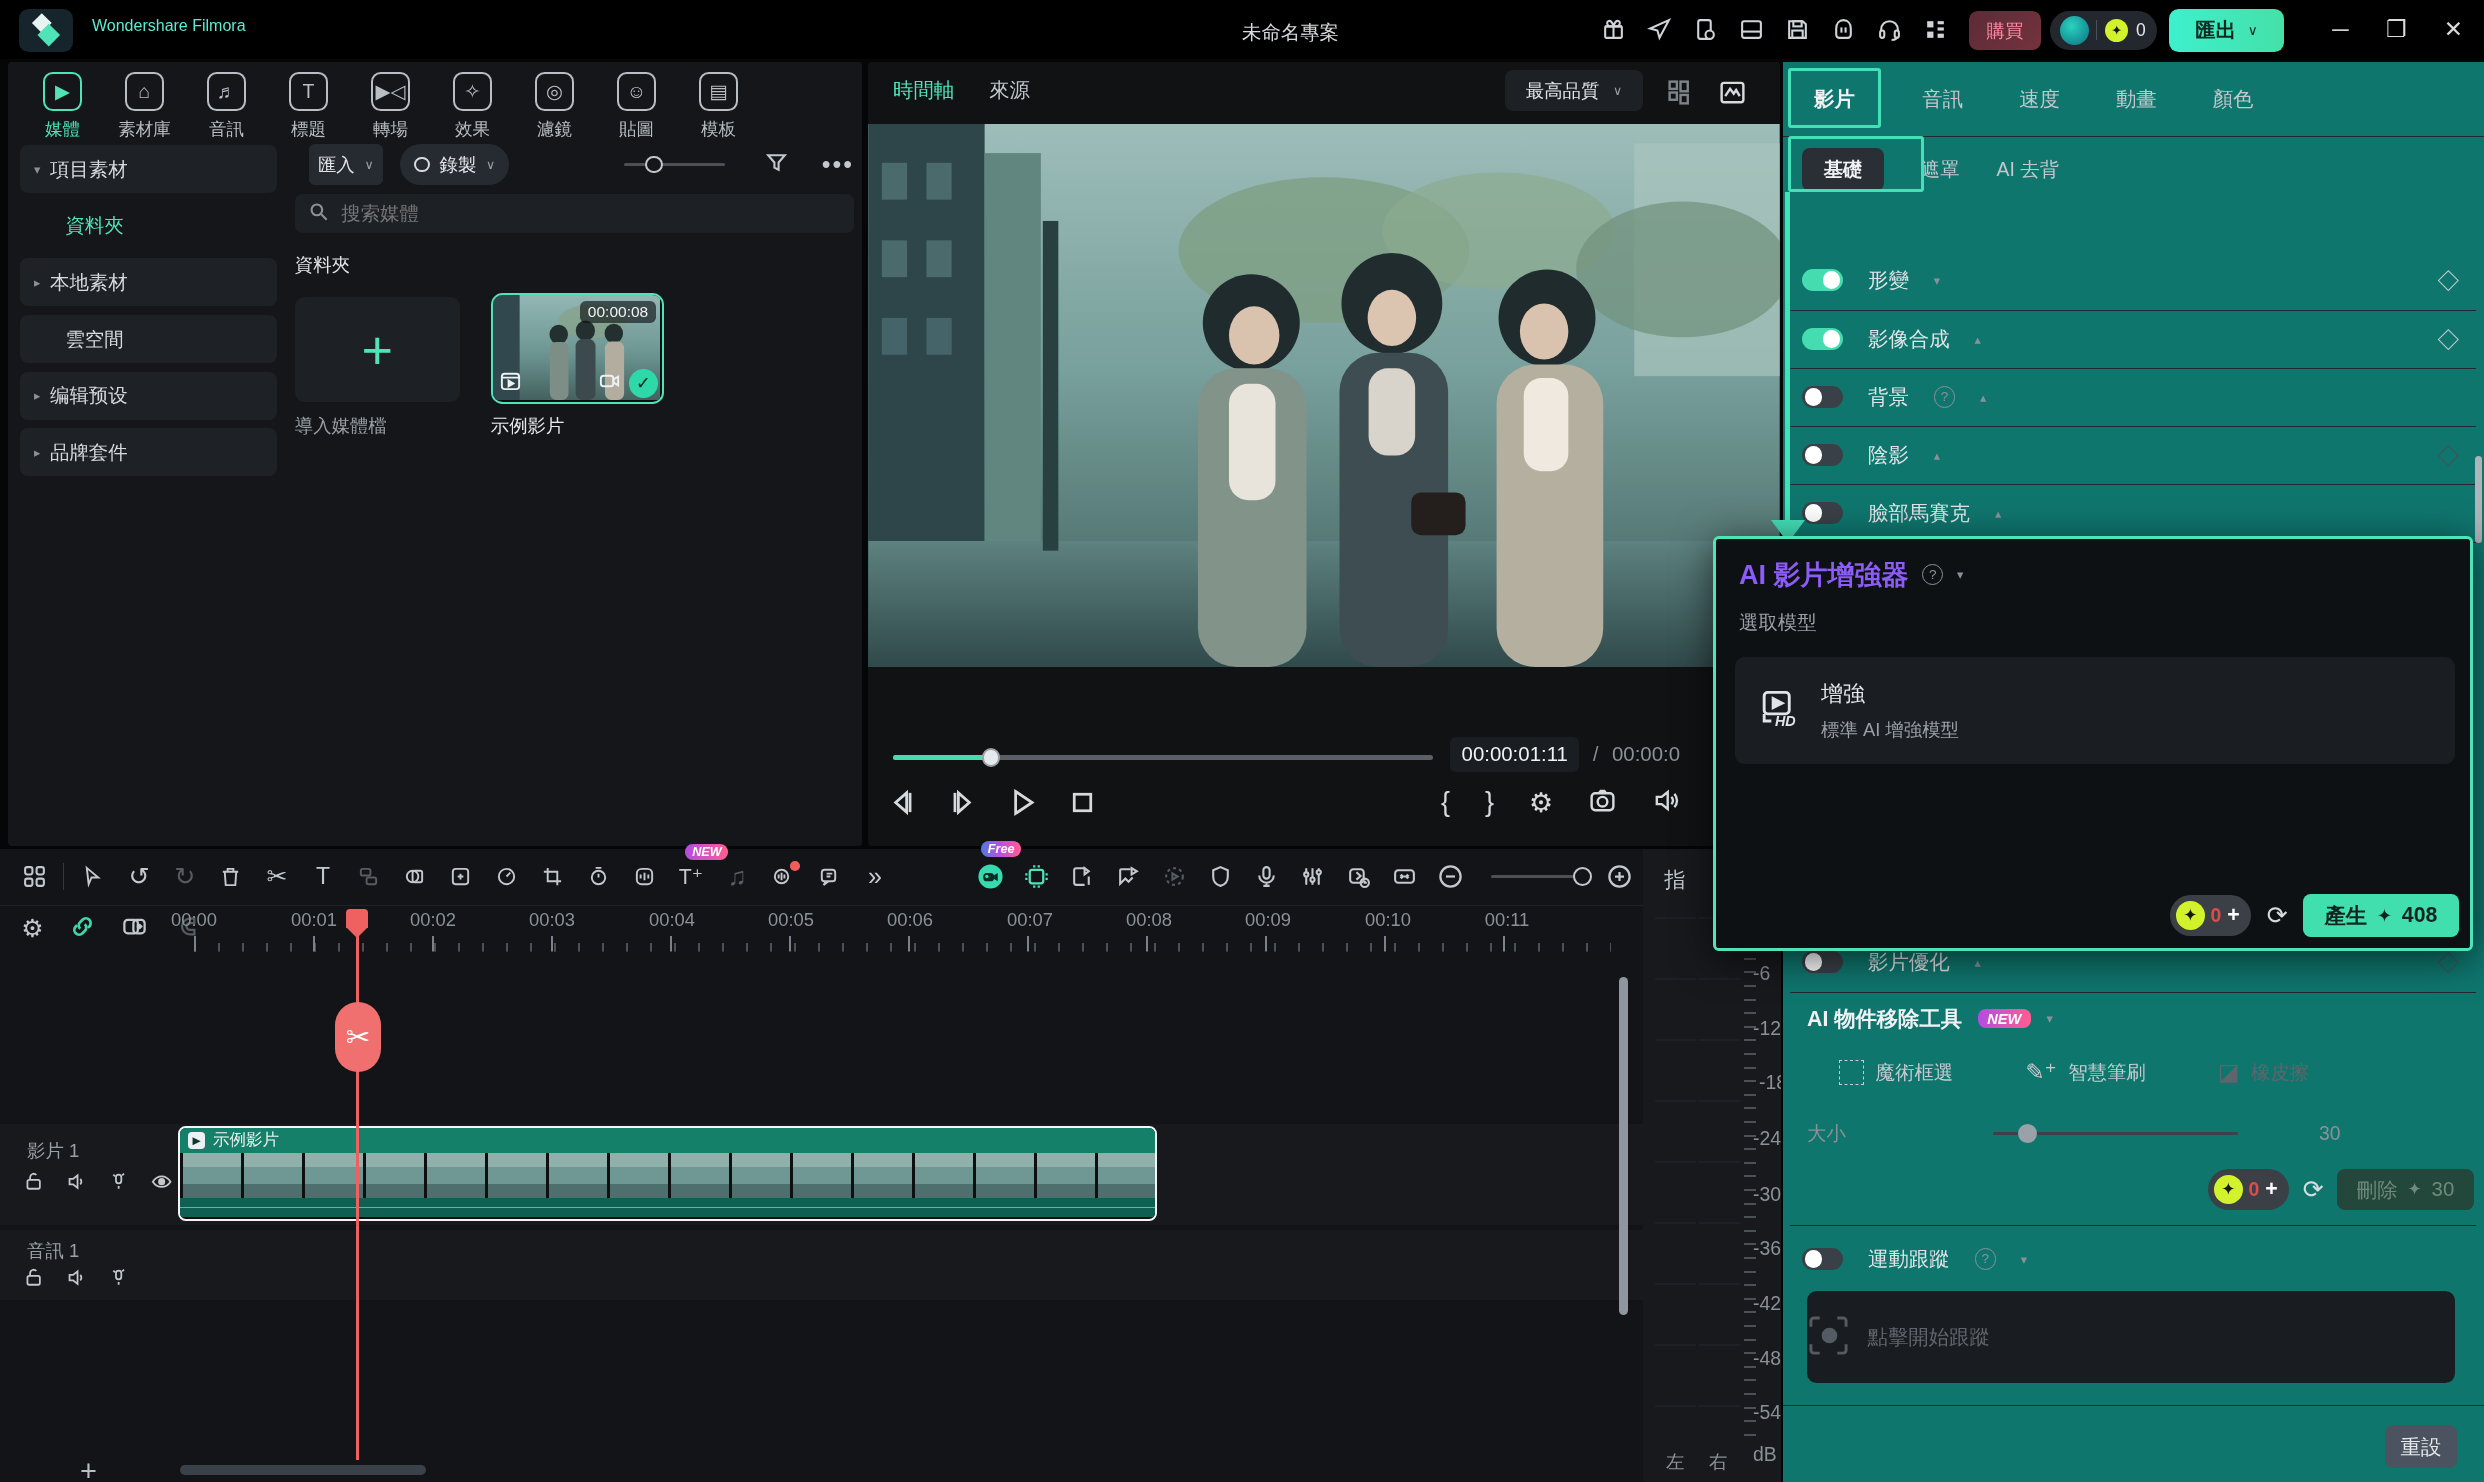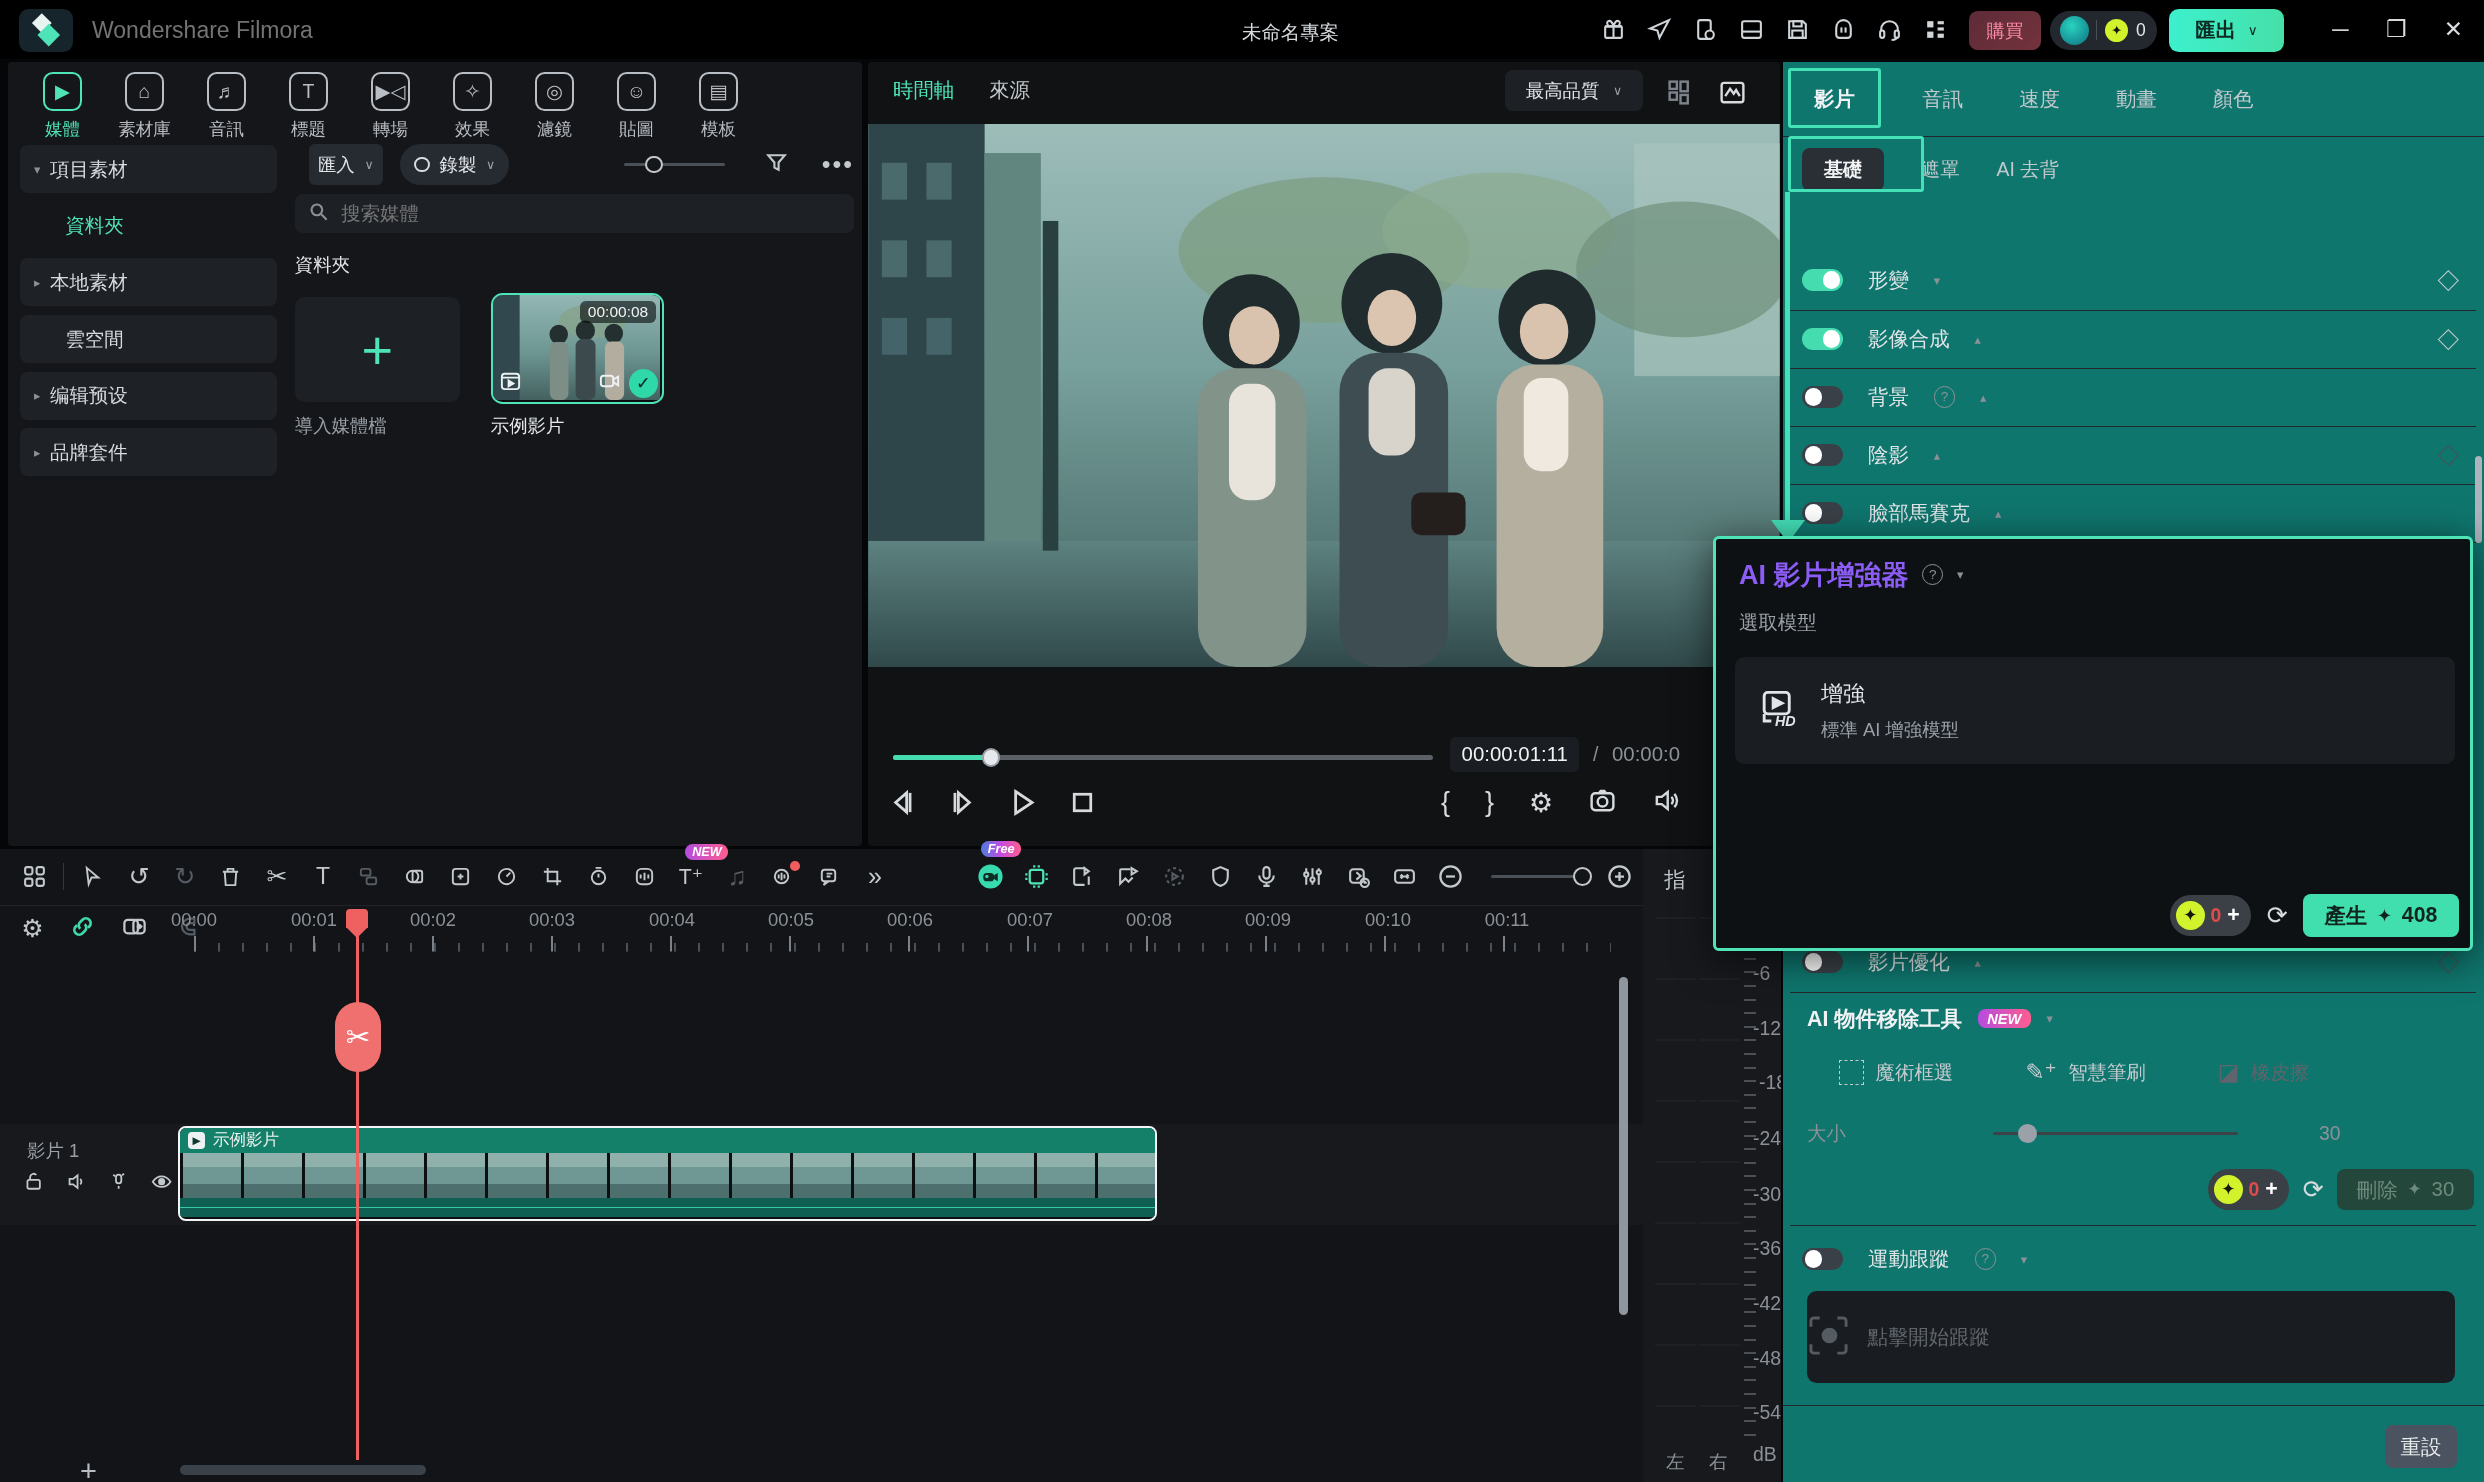--- a/index.html
+++ b/index.html
@@ -60,21 +60,21 @@
   .mlabel{position:absolute;left:1752px;font-size:19.4px;color:#8b9197}
 </style>
 </head>
 <body>
 
 <div class="abs flex" style="left:0;top:0;width:2484px;height:59px;background:#000">
   <div class="abs" style="left:19.4px;top:8.7px;width:54px;height:43px;background:#16242c;border-radius:9.7px">
     <div class="abs" style="left:15.5px;top:7.8px;width:13.6px;height:13.6px;background:#e8f4f2;transform:rotate(45deg)"></div>
     <div class="abs" style="left:21.3px;top:18.4px;width:15.5px;height:15.5px;background:#4fe3b8;transform:rotate(45deg)"></div>
   </div>
-  <div class="abs" style="left:92px;top:16.5px;font-size:23px;color:#737373">Wondershare Filmora</div>
+  <div class="abs" style="left:92px;top:16.5px;font-size:16px;color:#5eead4">Wondershare Filmora</div>
   <div class="abs" style="left:1145px;top:19.4px;width:291px;text-align:center;font-size:19.4px;color:#d8dbde">未命名專案</div>
 
   <div class="abs flex" style="left:1591px;top:0;height:59px;gap:1px">
     <span class="tb-icon">
         <svg width="25" height="25" viewBox="0 0 24 24" fill="none" stroke="#cfd4d9" stroke-width="2">
           <rect x="4" y="9" width="16" height="11" rx="1"></rect>
           <line x1="12" y1="9" x2="12" y2="20"></line>
           <path d="M4 9h16M8 9c-2-1-3-4-1-5s4 1 5 5c1-4 3-6 5-5s1 4-1 5"></path>
         </svg>
       </span>
@@ -773,20 +773,37 @@
         <span style="width:17.5px;height:17.5px;background:#eef1f3;border-radius:3.9px;color:#0d3a30;font-size:10.7px;display:flex;align-items:center;justify-content:center">▶</span>
         <span style="font-size:16.5px;color:#f0f4f3">示例影片</span>
       </div>
       <div style="height:45px;background-image:repeating-linear-gradient(90deg,#0d0f11 0 2.9px,transparent 2.9px 61px),linear-gradient(180deg,#8fb0ab 0 30%,#6f9894 30% 70%,#4d6f6d 70% 100%)"></div>
       <div style="height:19.4px;background:#0f5f52;position:relative">
           <div style="position:absolute;left:0;top:8.7px;width:100%;height:1.9px;background:#35c9a8"></div>
         </div>
     </div>
   </div>
 
+  <div class="abs" style="left:0;top:381px;width:1643px;height:70px;background:#17191d">
+    <span style="position:absolute;left:27px;top:7.8px;font-size:18.4px;color:#9aa0a8">音訊 1</span>
+    <div class="abs flex" style="left:23px;top:37px;gap:21.3px">
+      <span><svg width="21.3" height="21.3" viewBox="0 0 24 24" fill="none" stroke="#c3c8cd" stroke-width="2">
+            <rect x="5" y="10" width="14" height="10" rx="2"></rect>
+            <path d="M8 10V7a4 4 0 0 1 7-2.5"></path>
+          </svg></span>
+      <span><svg width="21.3" height="21.3" viewBox="0 0 24 24" fill="none" stroke="#c3c8cd" stroke-width="2">
+            <path d="M4 9v6h4l5 4V5L8 9z"></path>
+            <path d="M16 9a4 4 0 0 1 0 6"></path>
+          </svg></span>
+      <span><svg width="21.3" height="21.3" viewBox="0 0 24 24" fill="none" stroke="#c3c8cd" stroke-width="2">
+            <rect x="9" y="4" width="6" height="10" rx="3"></rect>
+            <path d="M12 17v3M6 4l2 2M18 3l-2 2"></path>
+          </svg></span>
+    </div>
+  </div>
 
   <div class="abs" style="left:356px;top:60px;width:2.9px;height:551px;background:#ef6161;z-index:20"></div>
   <div class="abs" style="left:346px;top:60px;width:22px;height:19.4px;background:#ef6161;border-radius:3.9px 3.9px 0 0;z-index:21"></div>
   <div class="abs" style="left:346px;top:78px;width:0;height:0;border-left:11px solid transparent;border-right:11px solid transparent;border-top:11.6px solid #ef6161;z-index:21"></div>
   <div class="abs flex" style="left:335px;top:153px;width:46px;height:70px;background:#f07070;border-radius:23px;justify-content:center;z-index:22">
     <span style="color:#fff;font-size:29px">✂</span>
   </div>
 
   <span class="abs" style="left:80px;top:606px;font-size:29px;color:#b9bec4">+</span>
   <div class="abs" style="left:180px;top:616px;width:246px;height:9.7px;background:#3b4148;border-radius:4.9px"></div>

